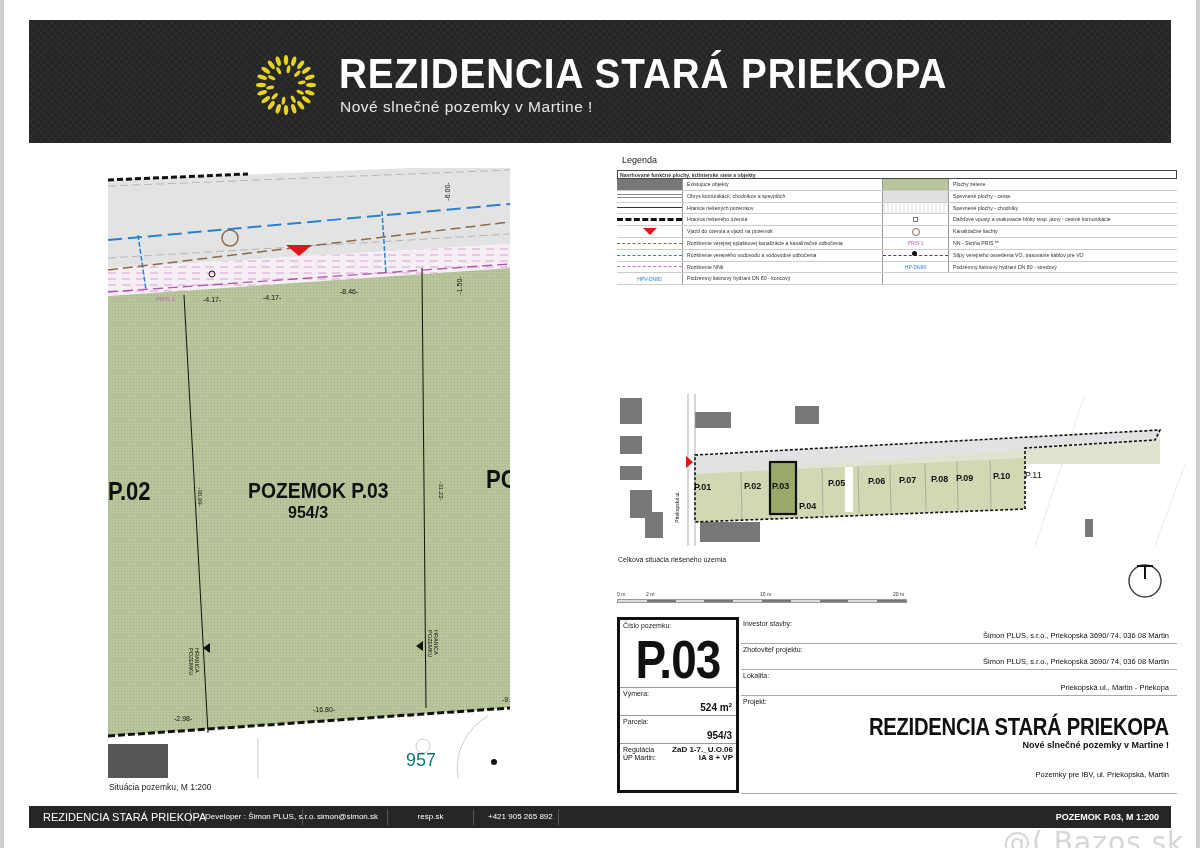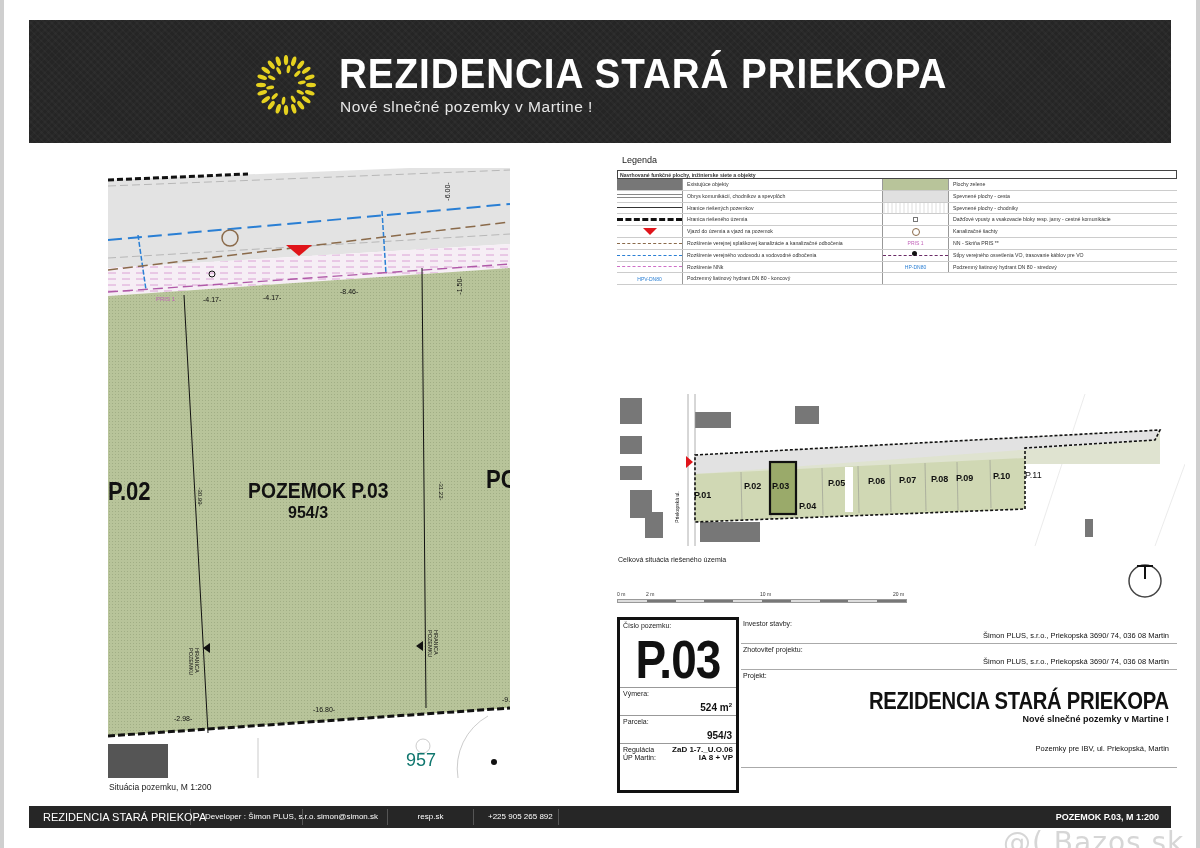--- a/index.html
+++ b/index.html
@@ -312,21 +312,21 @@
       <line x1="275" y1="71" x2="276" y2="118"></line>
       <line x1="310" y1="69" x2="311" y2="117"></line>
       <line x1="342" y1="68" x2="343" y2="116"></line>
       <line x1="375" y1="66" x2="376" y2="114"></line>
     </g>
     <rect x="230" y="73" width="8" height="45" fill="#fff"></rect>
     <rect x="155" y="68" width="26" height="52" fill="#9aaa6a" stroke="#111" stroke-width="2.2"></rect>
     <polygon points="80,61 545,36 540,46 410,54 410,115 80,128" fill="none" stroke="#111" stroke-width="1.6" stroke-dasharray="3,2"></polygon>
     <polygon points="71,62 78,68 71,74" fill="#e0141a"></polygon>
   </svg>
-  <div style="position:absolute;left:79px;top:96px;font-size:9px;font-weight:bold;">P.01</div>
+  <div style="position:absolute;left:79px;top:88px;font-size:9px;font-weight:bold;">P.01</div>
   <div style="position:absolute;left:129px;top:87px;font-size:9px;font-weight:bold;">P.02</div>
   <div style="position:absolute;left:157px;top:87px;font-size:9px;font-weight:bold;">P.03</div>
   <div style="position:absolute;left:184px;top:95px;font-size:9px;font-weight:bold;margin-top:12px;">P.04</div>
   <div style="position:absolute;left:213px;top:84px;font-size:9px;font-weight:bold;">P.05</div>
   <div style="position:absolute;left:253px;top:82px;font-size:9px;font-weight:bold;">P.06</div>
   <div style="position:absolute;left:284px;top:81px;font-size:9px;font-weight:bold;">P.07</div>
   <div style="position:absolute;left:316px;top:80px;font-size:9px;font-weight:bold;">P.08</div>
   <div style="position:absolute;left:341px;top:79px;font-size:9px;font-weight:bold;">P.09</div>
   <div style="position:absolute;left:378px;top:77px;font-size:9px;font-weight:bold;">P.10</div>
   <div style="position:absolute;left:410px;top:76px;font-size:9px;font-weight:normal;">P.11</div>
@@ -382,29 +382,33 @@
 
 <div class="info">
   <div class="irow">
     <span class="k">Investor stavby:</span>
     <span class="val">Šimon PLUS, s.r.o., Priekopská 3690/ 74, 036 08 Martin</span>
   </div>
   <div class="irow">
     <span class="k">Zhotoviteľ projektu:</span>
     <span class="val">Šimon PLUS, s.r.o., Priekopská 3690/ 74, 036 08 Martin</span>
   </div>
+  <div class="irow">
+    <span class="k">Lokalita:</span>
+    <span class="val">Priekopská ul., Martin - Priekopa</span>
+  </div>
   <div class="proj">
     <span class="k">Projekt:</span>
     <span class="pt">REZIDENCIA STARÁ PRIEKOPA</span>
     <span class="ps">Nové slnečné pozemky v Martine !</span>
     <span class="pl">Pozemky pre IBV, ul. Priekopská, Martin</span>
   </div>
 </div>
 
 <div class="footer">
   <div class="fi first">REZIDENCIA STARÁ PRIEKOPA</div>
   <div class="fi dev">Developer : Šimon PLUS, s.r.o.</div>
   <div class="fi mail">simon@simon.sk</div>
   <div class="fi web">resp.sk</div>
-  <div class="fi tel">+225 905 265 892</div>
+  <div class="fi tel">+421 905 265 892</div>
   <div class="right">POZEMOK P.03, M 1:200</div>
 </div>
 <div class="watermark">@( Bazos.sk</div>
 
 </body></html>

